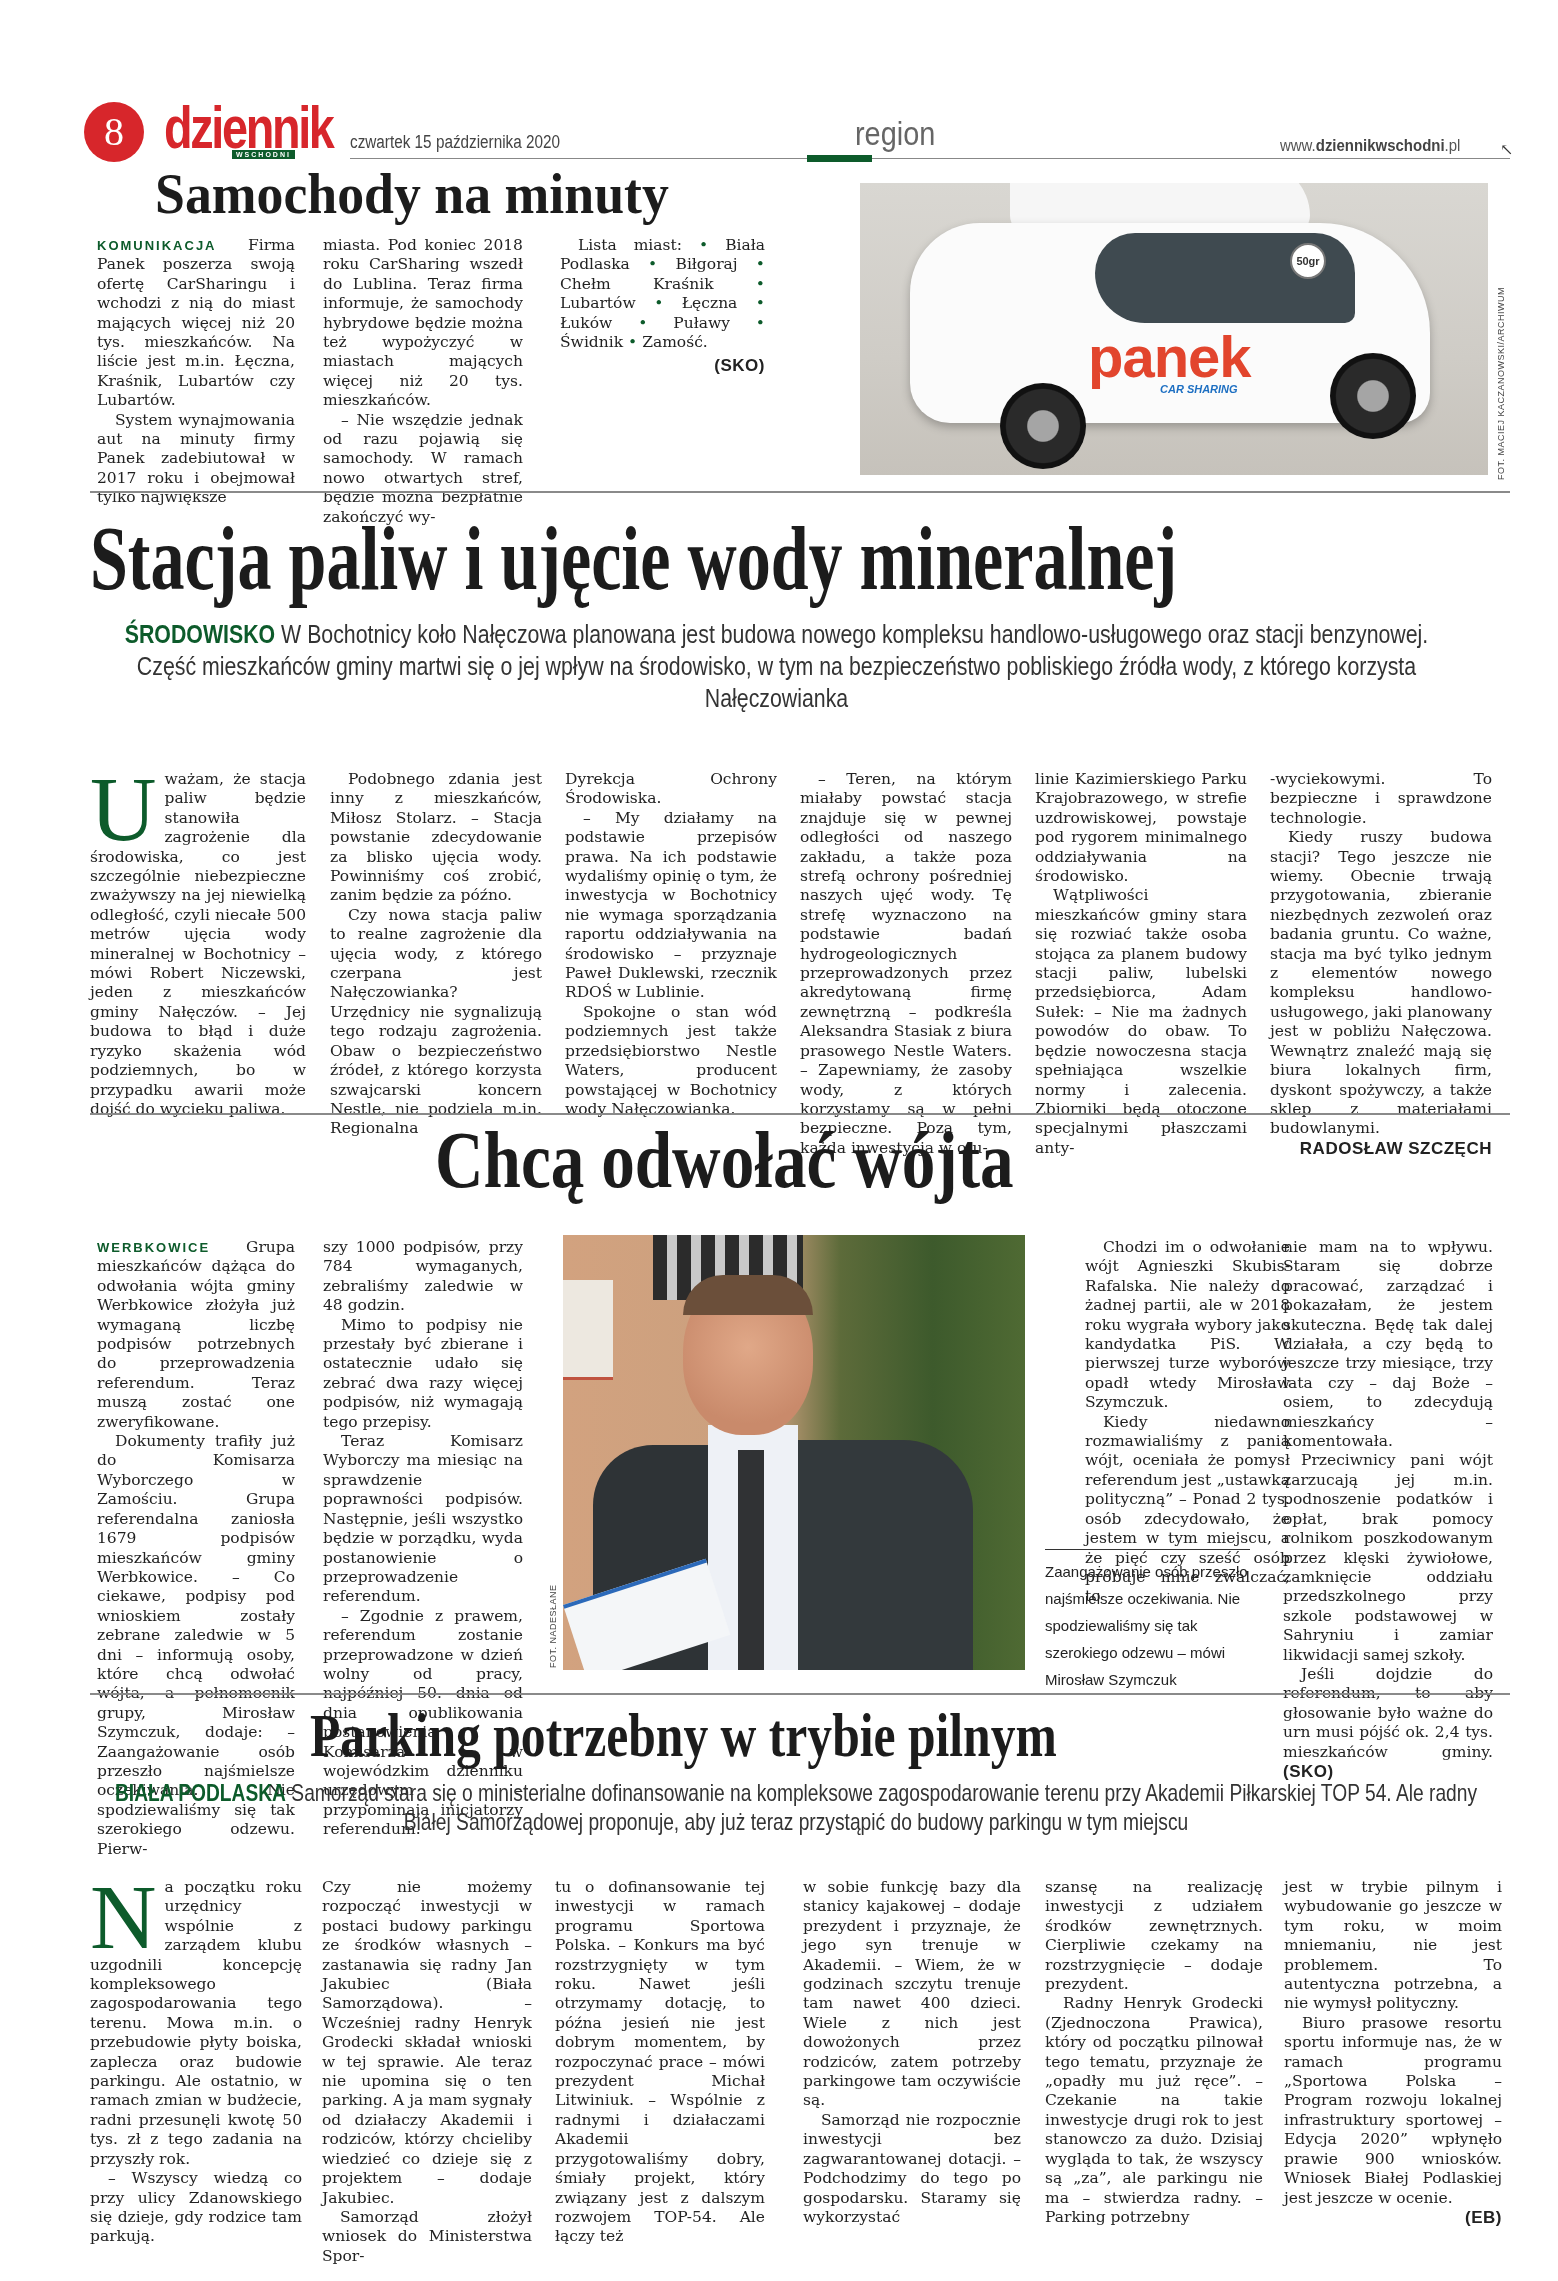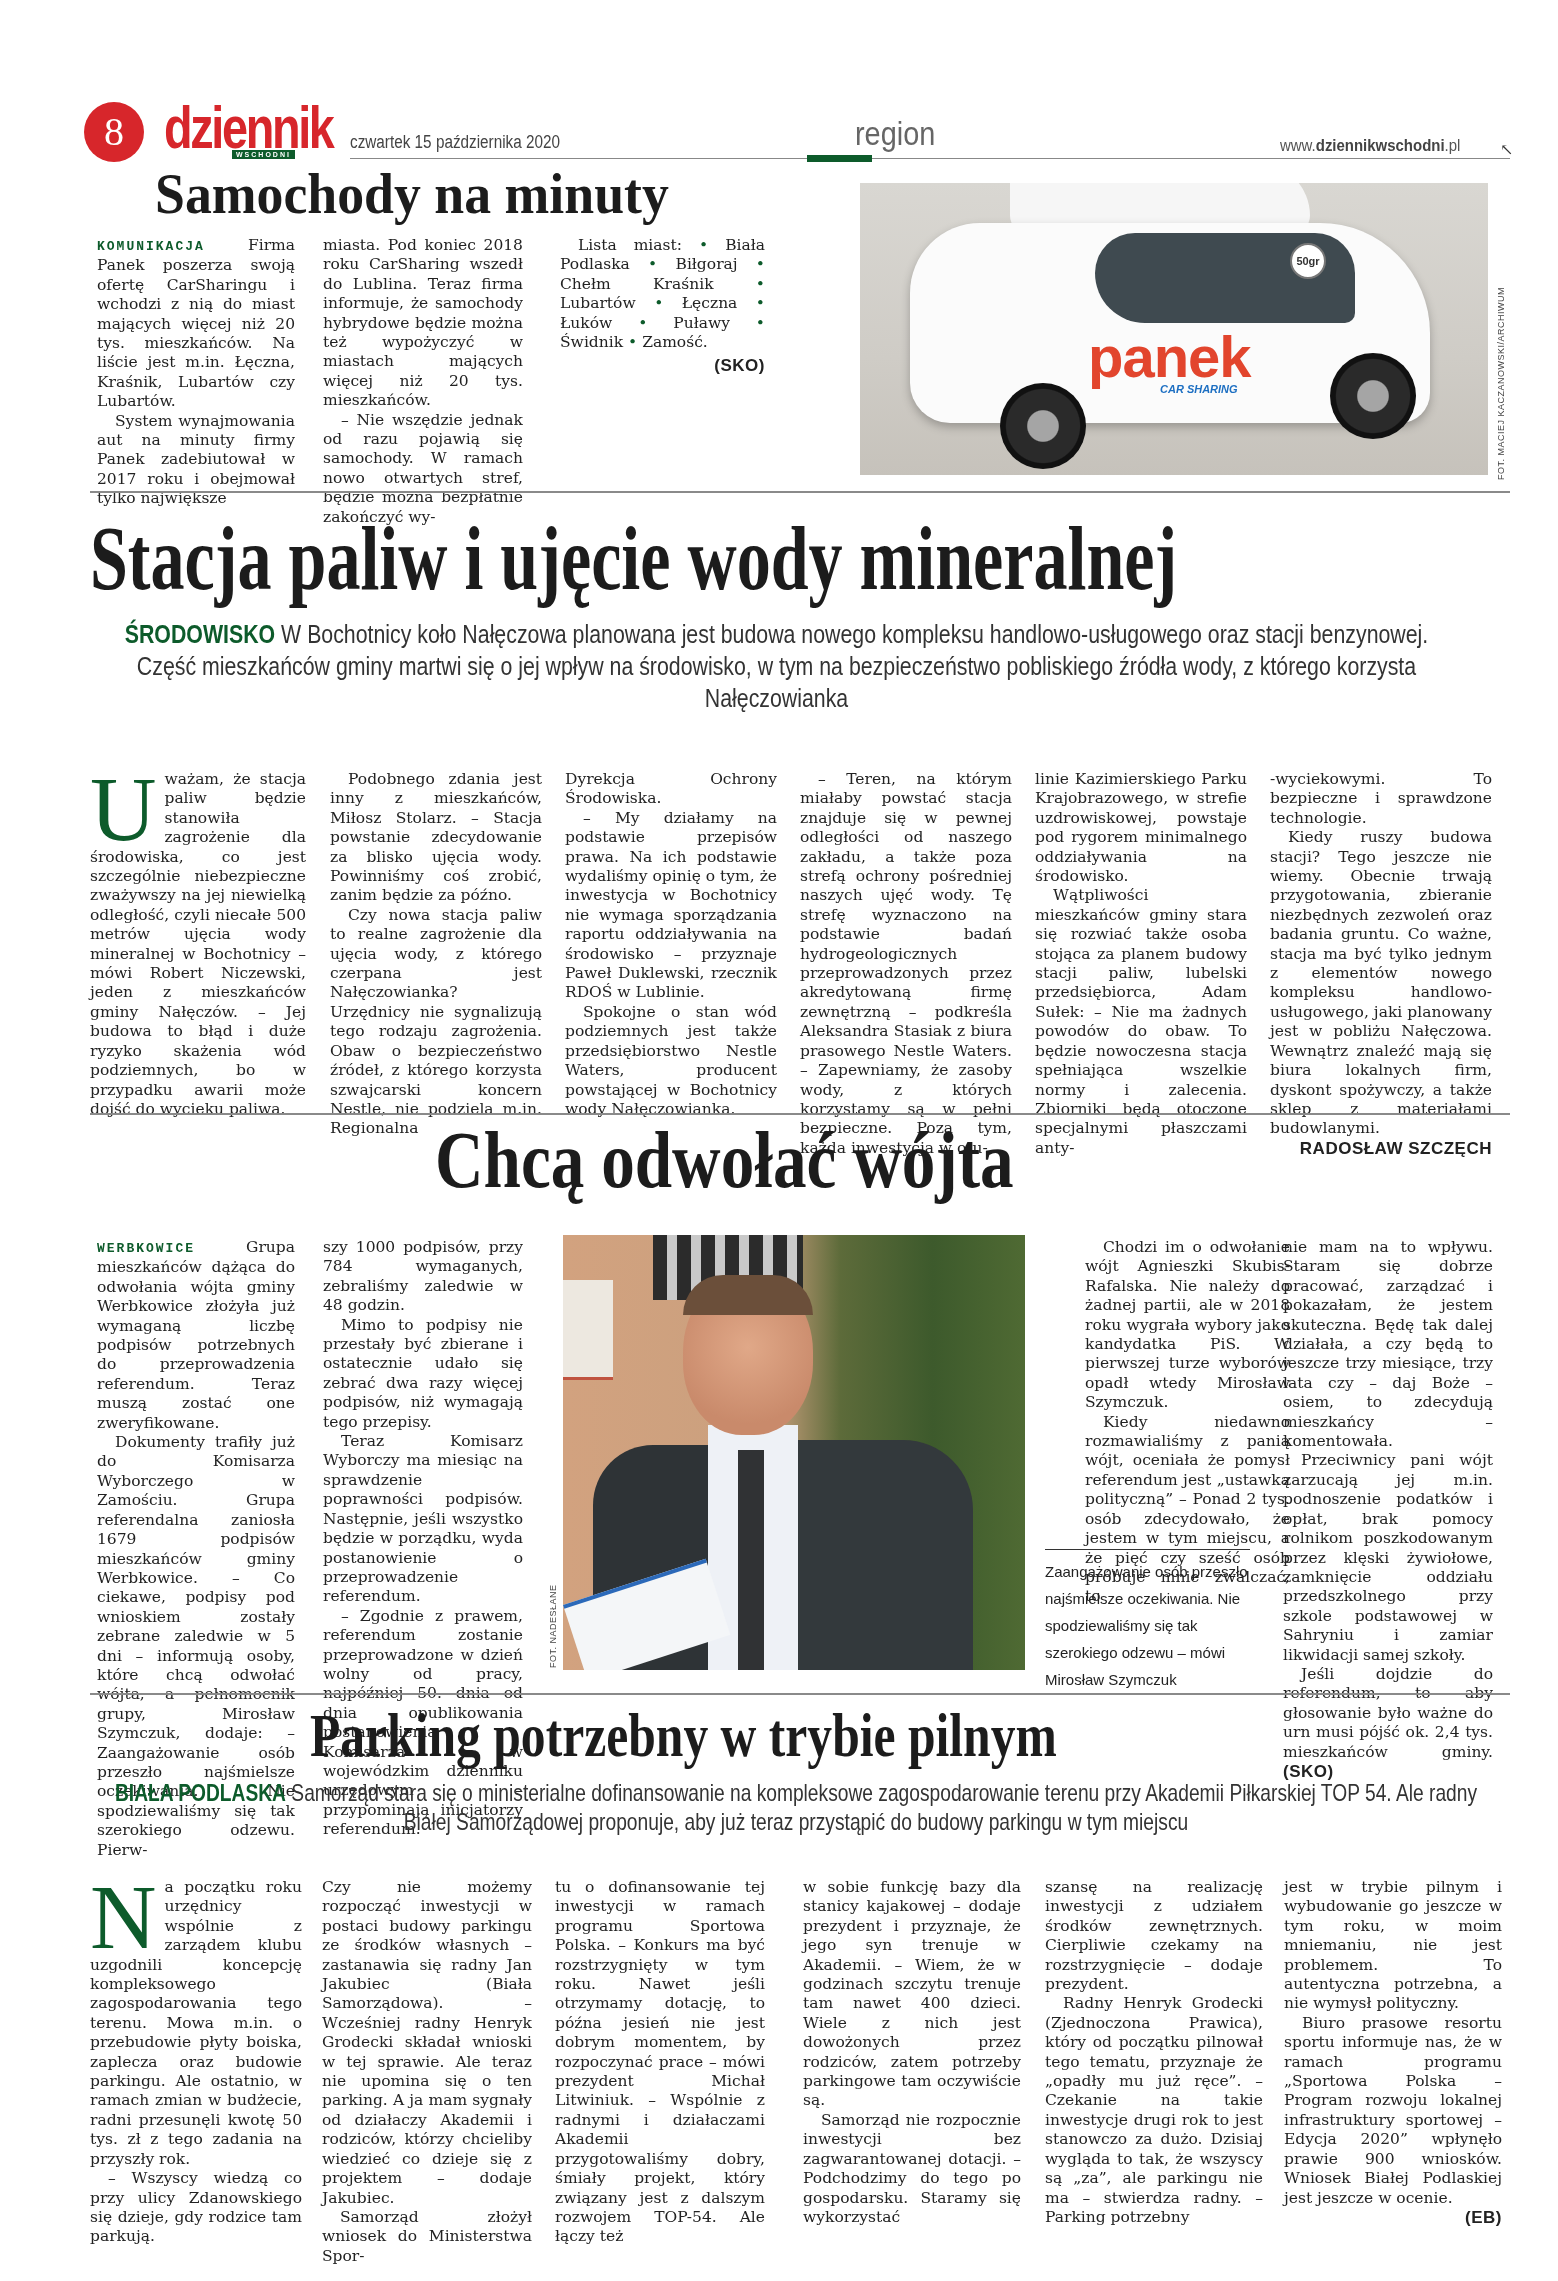--- a/index.html
+++ b/index.html
@@ -33,21 +33,21 @@
   
   .lead { font-family: "Liberation Sans", sans-serif; font-size: 26px; line-height: 32px; color: #333; text-align: center; transform-origin: left top; }
   .lead .kw { color: #0d5b2b; font-weight: bold; }
   .lead1 { left: 100px; top: 618px; width: 1650px; transform: scaleX(0.82); }
   .lead2 { left: 100px; top: 1778px; width: 1740px; font-size: 24px; line-height: 29px; transform: scaleX(0.80); }
 
   
   .col { font-family: "DejaVu Serif", serif; font-size: 15.5px; line-height: 19.4px; color: #222; text-align: justify; hyphens: auto; }
   .col p { text-indent: 18px; }
   .col p.noind { text-indent: 0; }
-  .col .kw { color: #0d5b2b; font-weight: bold; letter-spacing: 2px; font-family: Liberation Mono, monospace; font-size: 13px; }
+  .col .kw { color: #0d5b2b; font-weight: bold; letter-spacing: 2px; font-family: Liberation Sans, sans-serif; font-size: 13px; }
   .col .dot { color: #0d5b2b; }
   .sig { font-family: "Liberation Sans", sans-serif; font-weight: bold; font-size: 17px; letter-spacing: 0.5px; float: right; }
   .dropcap { float: left; font-family: "Liberation Serif", serif; color: #0d5b2b; font-size: 92px; line-height: 74px; margin: 2px 8px 0 0; }
 
   .rule { height: 2px; background: #8a8a8a; }
 
   
   .photo-car { left: 860px; top: 183px; width: 628px; height: 292px; overflow: hidden;
     background: linear-gradient(180deg, #d9d7d2 0%, #cfccc6 60%, #c6c2bb 100%); }
   .car-body { left: 50px; top: 40px; width: 520px; height: 200px; background: #fbfbfb; border-radius: 70px 110px 30px 40px; box-shadow: 0 4px 10px rgba(0,0,0,0.25); }

